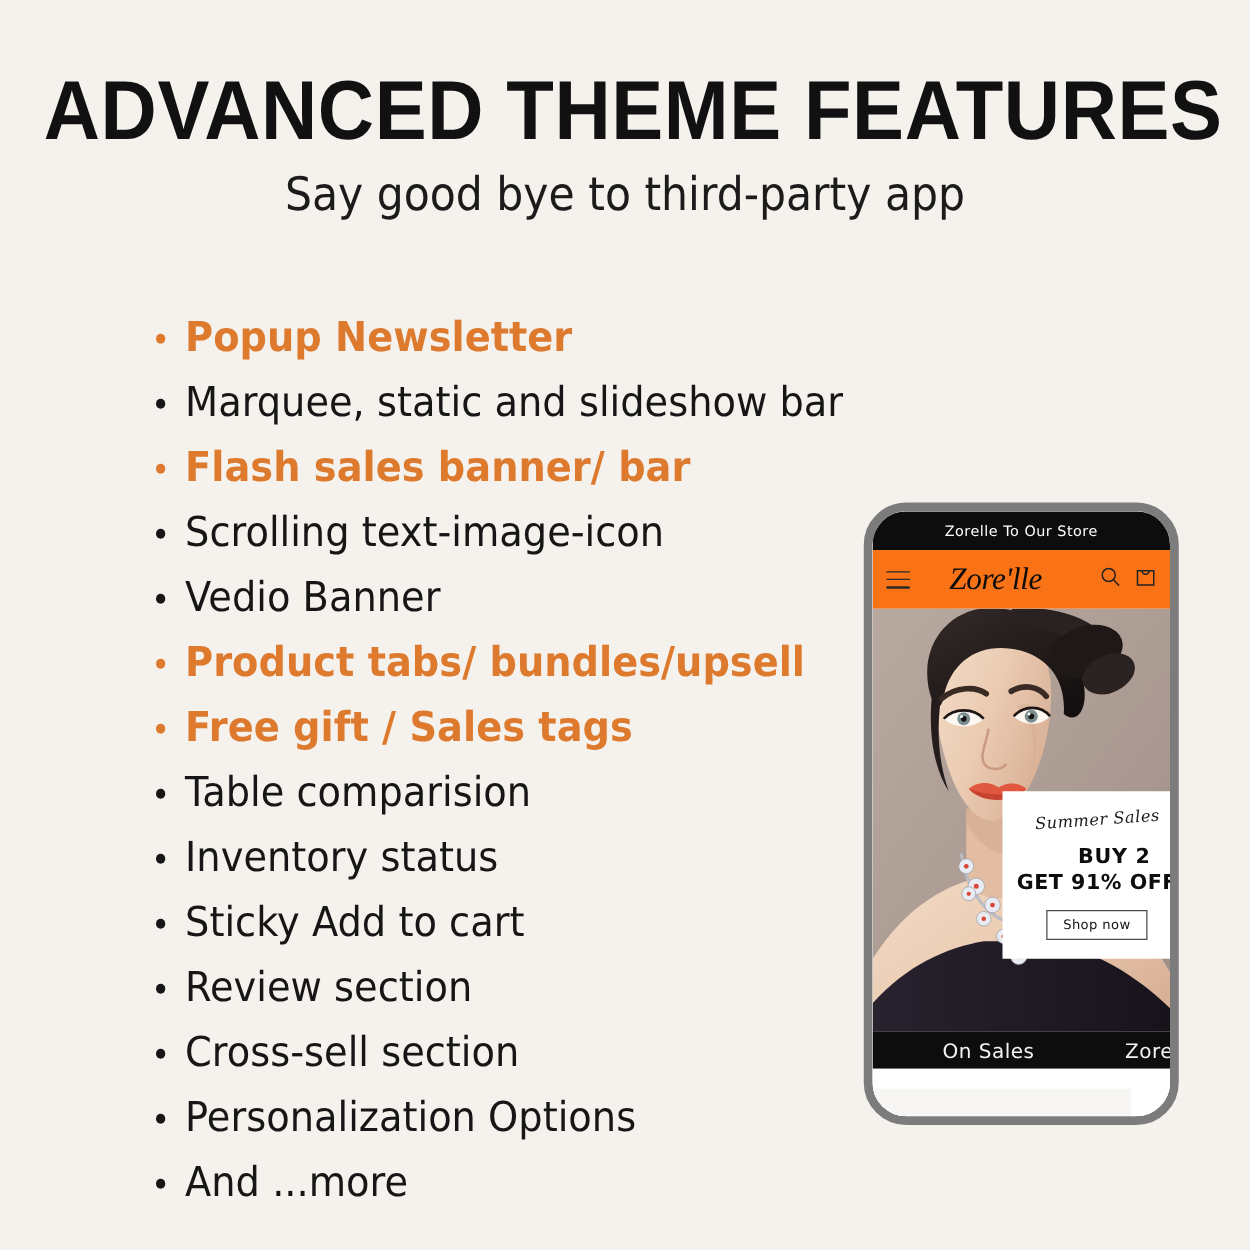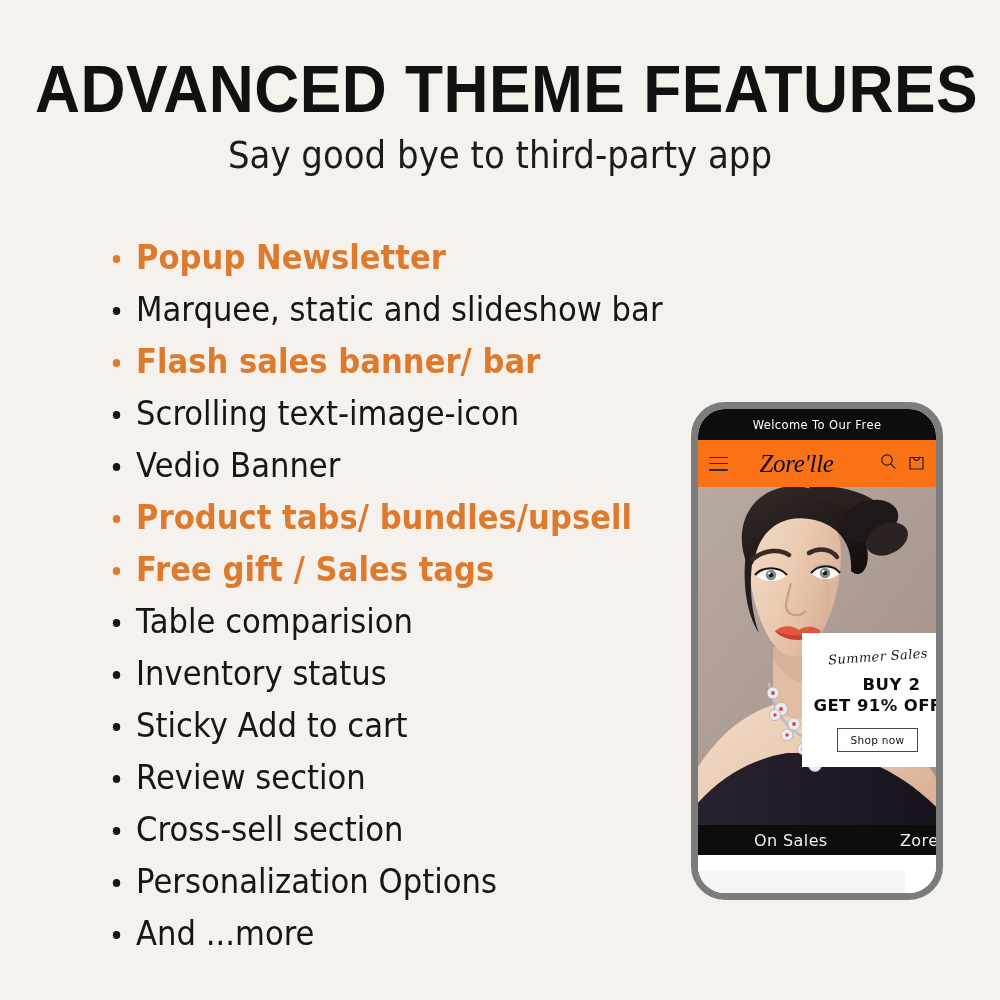--- a/index.html
+++ b/index.html
@@ -57,21 +57,21 @@
     transform-origin: 50% 50%;
     white-space: nowrap;
   }
 
   
   .feature-list {
     position: absolute;
     left: 110px;
     top: 232px;
     width: 590px;
-    margin: 0;
+    margin: 12px;
     padding: 0;
     list-style: none;
   }
   .feature-item {
     position: relative;
     height: 52px;
     line-height: 52px;
     padding-left: 28px;
     font-family: "DejaVu Sans", sans-serif;
     font-size: 33px;
@@ -336,21 +336,21 @@
     <li class="feature-item">
       <span class="dot"></span>
       <span>And ...more</span>
     </li>
   </ul>
 
   <div id="phone">
     <div class="phone-screen">
 
       <div class="announce-bar">
-        <span>Welcome To Our Free</span>
+        <span>Zorelle To Our Store</span>
       </div>
 
       <div class="header-bar">
         <span class="hamburger">
           <span></span>
             <span></span>
             <span></span>
         </span>
         <span class="brand-logo">Zore'lle</span>
         <span class="hdr-icon">

